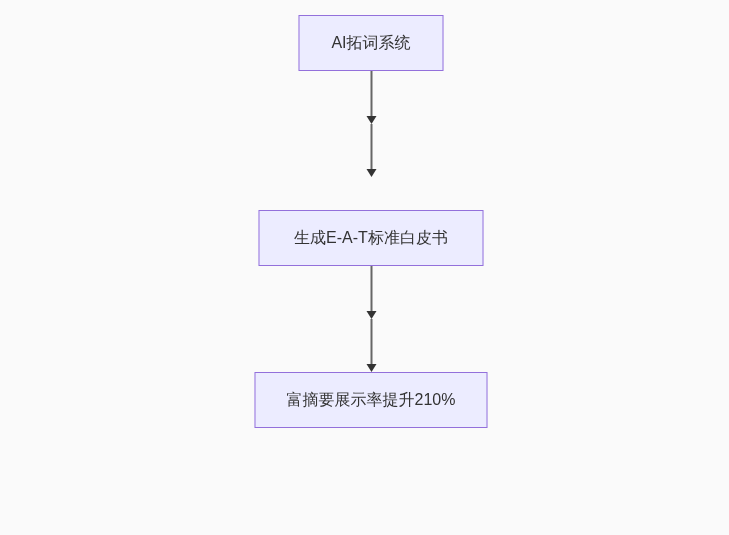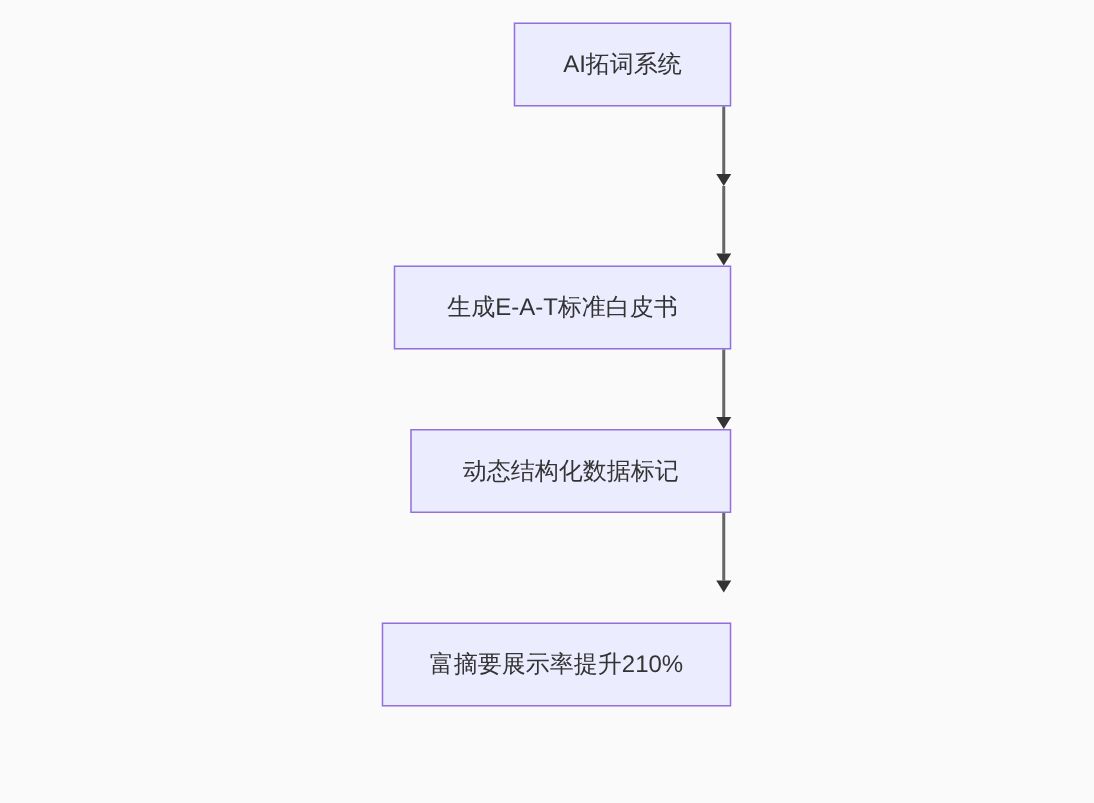--- a/index.html
+++ b/index.html
@@ -14,40 +14,40 @@
     overflow: hidden;
     position: relative;
   }
   .flowchart {
     position: absolute;
     left: 371px;
     top: 15px;
     transform: translateX(-50%);
     display: flex;
     flex-direction: column;
-    align-items: flex-end;
+    align-items: center;
   }
   .node {
     box-sizing: border-box;
     height: 56px;
     border: 1px solid var(--node-border, #9370DB);
     background: var(--node-fill, #ECECFF);
     color: var(--node-text, #333333);
     font-size: 16px;
     display: flex;
     align-items: center;
     justify-content: center;
     white-space: nowrap;
     padding: 0 18px;
   }
   .node.n1 { min-width: 145px; }
   .node.n2 { min-width: 196px; }
-  .node.n3 { min-width: 225px; }
+  .node.n3 { min-width: 225px; margin-top: 33px; }
   .node.n4 { min-width: 214px; }
-  .node.n5 { min-width: 233px; margin-top: 20px; }
+  .node.n5 { min-width: 233px; }
   .edge {
     display: flex;
     flex-direction: column;
     align-items: center;
     height: 53px;
   }
   .edge-line {
     width: 2px;
     height: 45px;
     background: var(--edge-line, #666666);
@@ -82,23 +82,20 @@
 
   <div class="node n3">
     <span>生成E-A-T标准白皮书</span>
   </div>
 
   <div class="edge">
     <div class="edge-line"></div>
     <div class="edge-head"></div>
   </div>
 
-  <div class="node n4">
-    <span>动态结构化数据标记</span>
-  </div>
 
   <div class="edge">
     <div class="edge-line"></div>
     <div class="edge-head"></div>
   </div>
 
   <div class="node n5">
     <span>富摘要展示率提升210%</span>
   </div>
 

